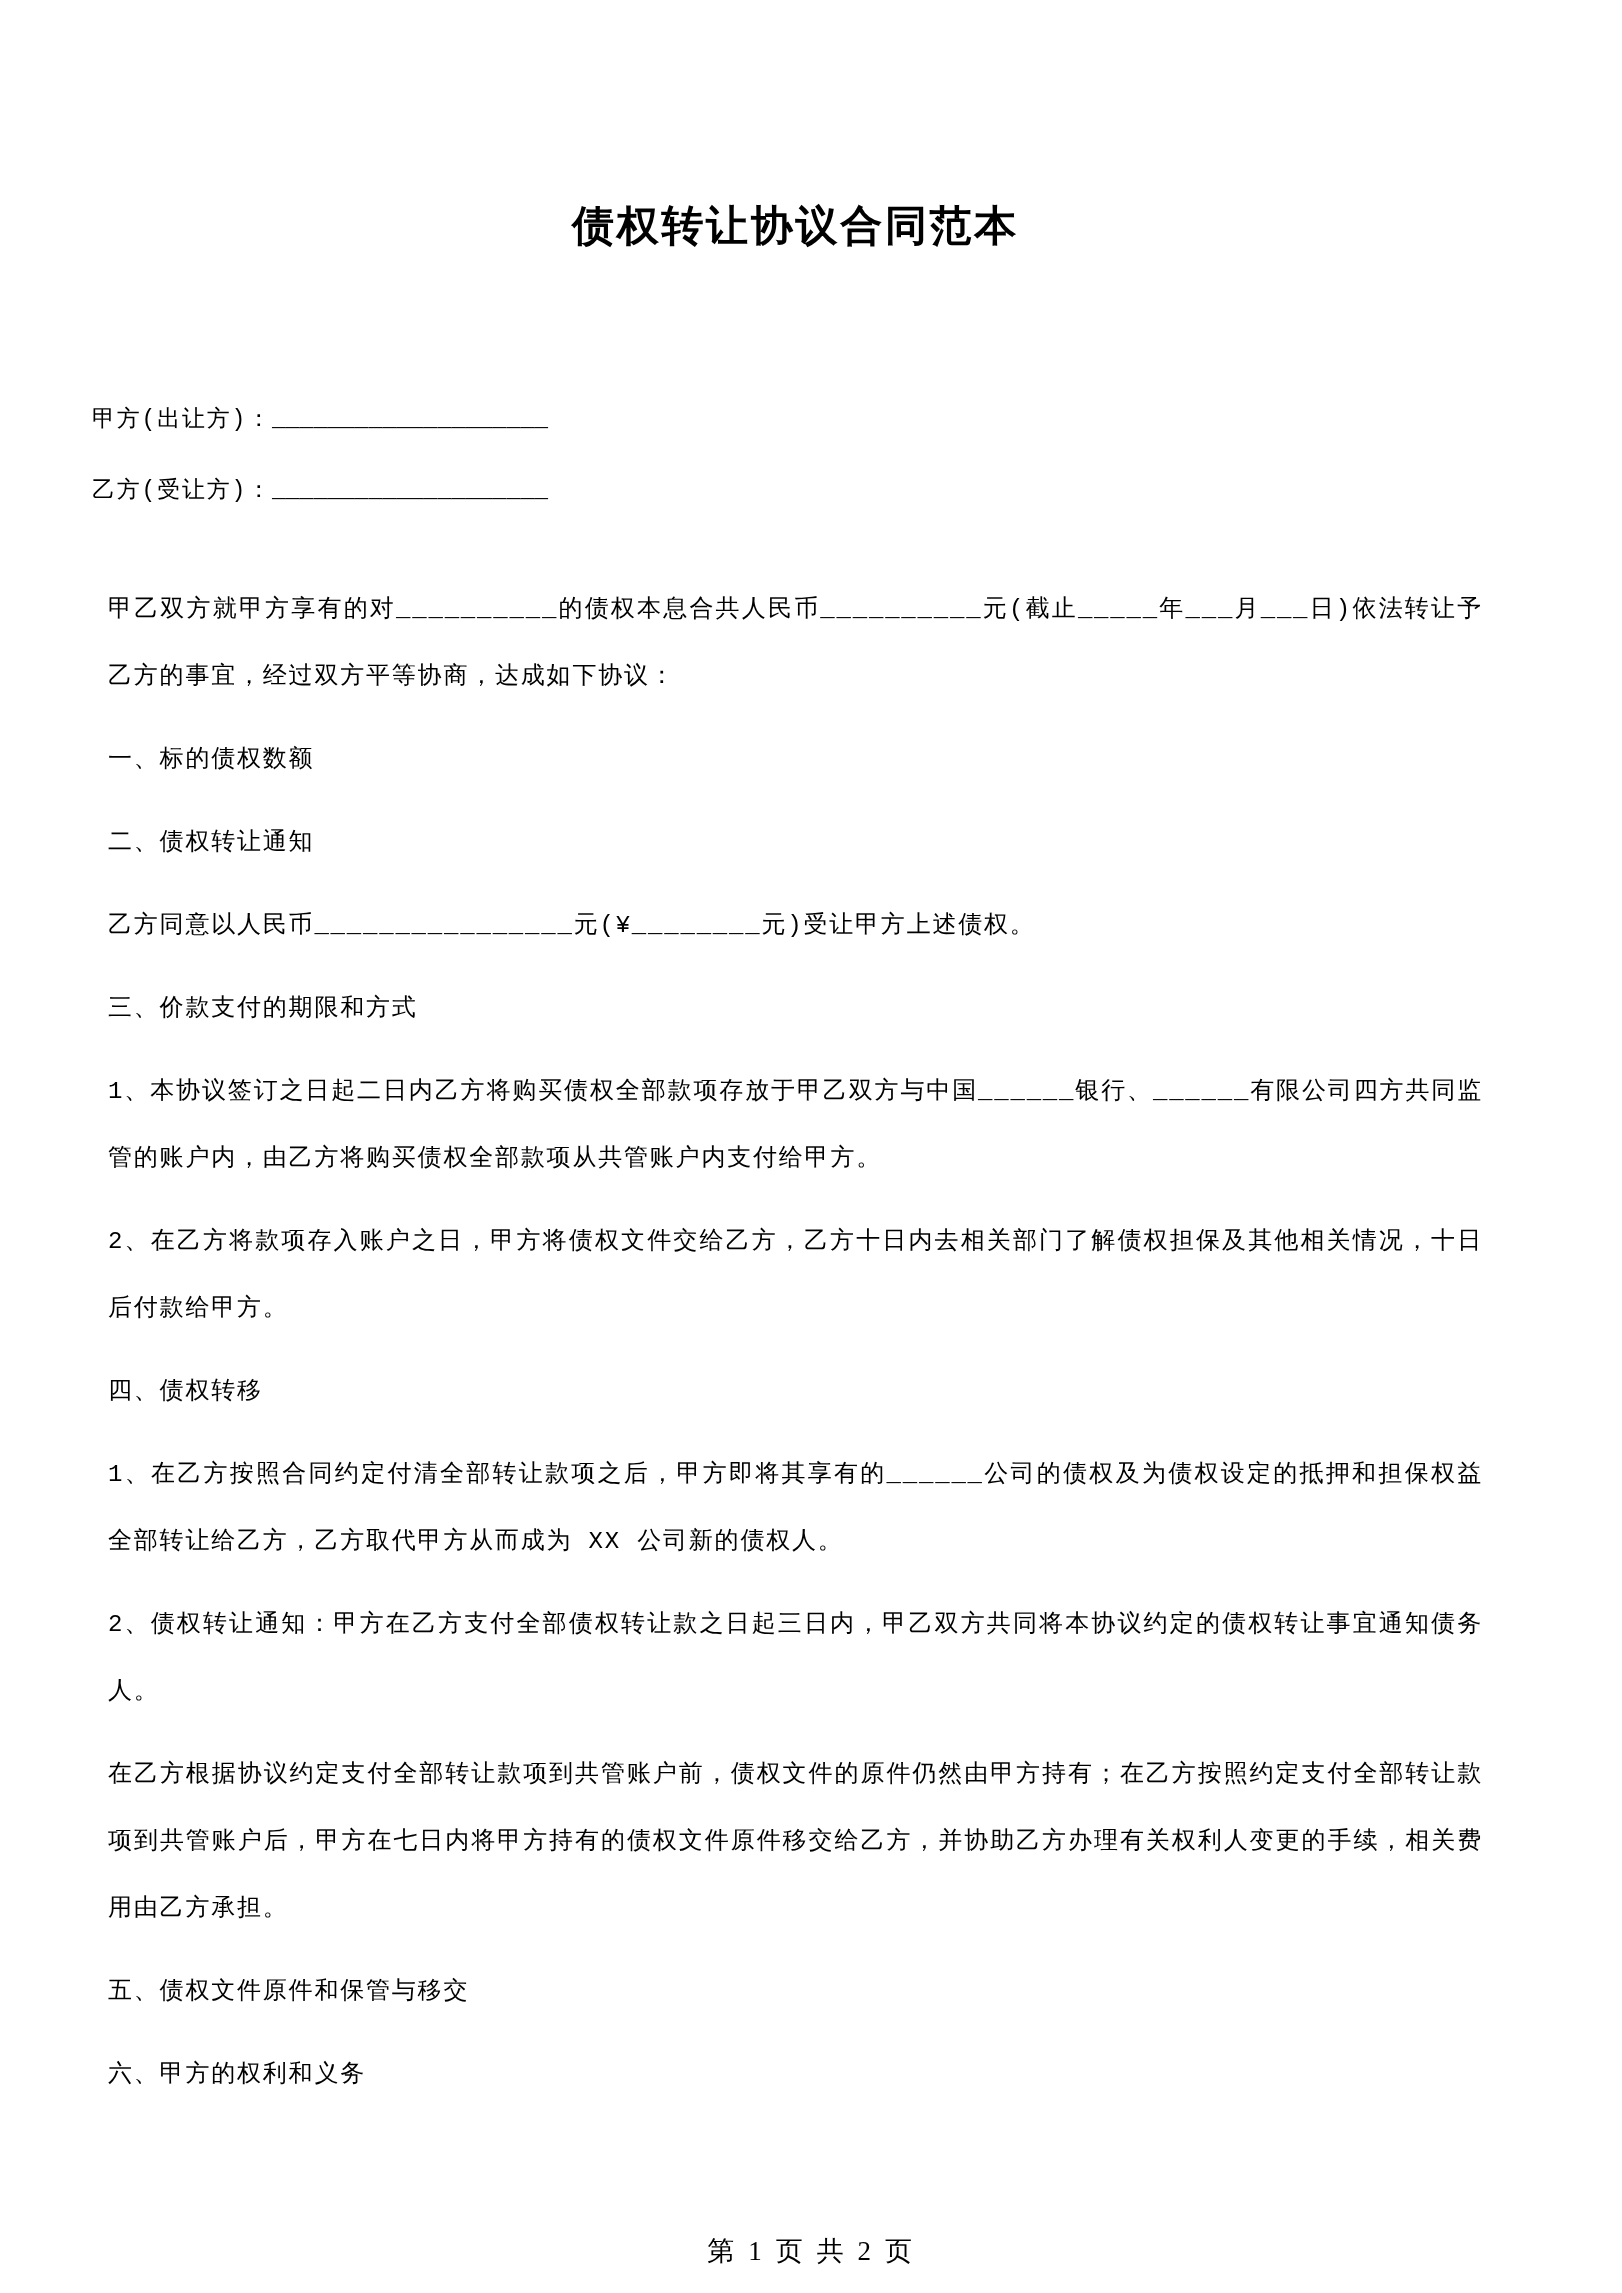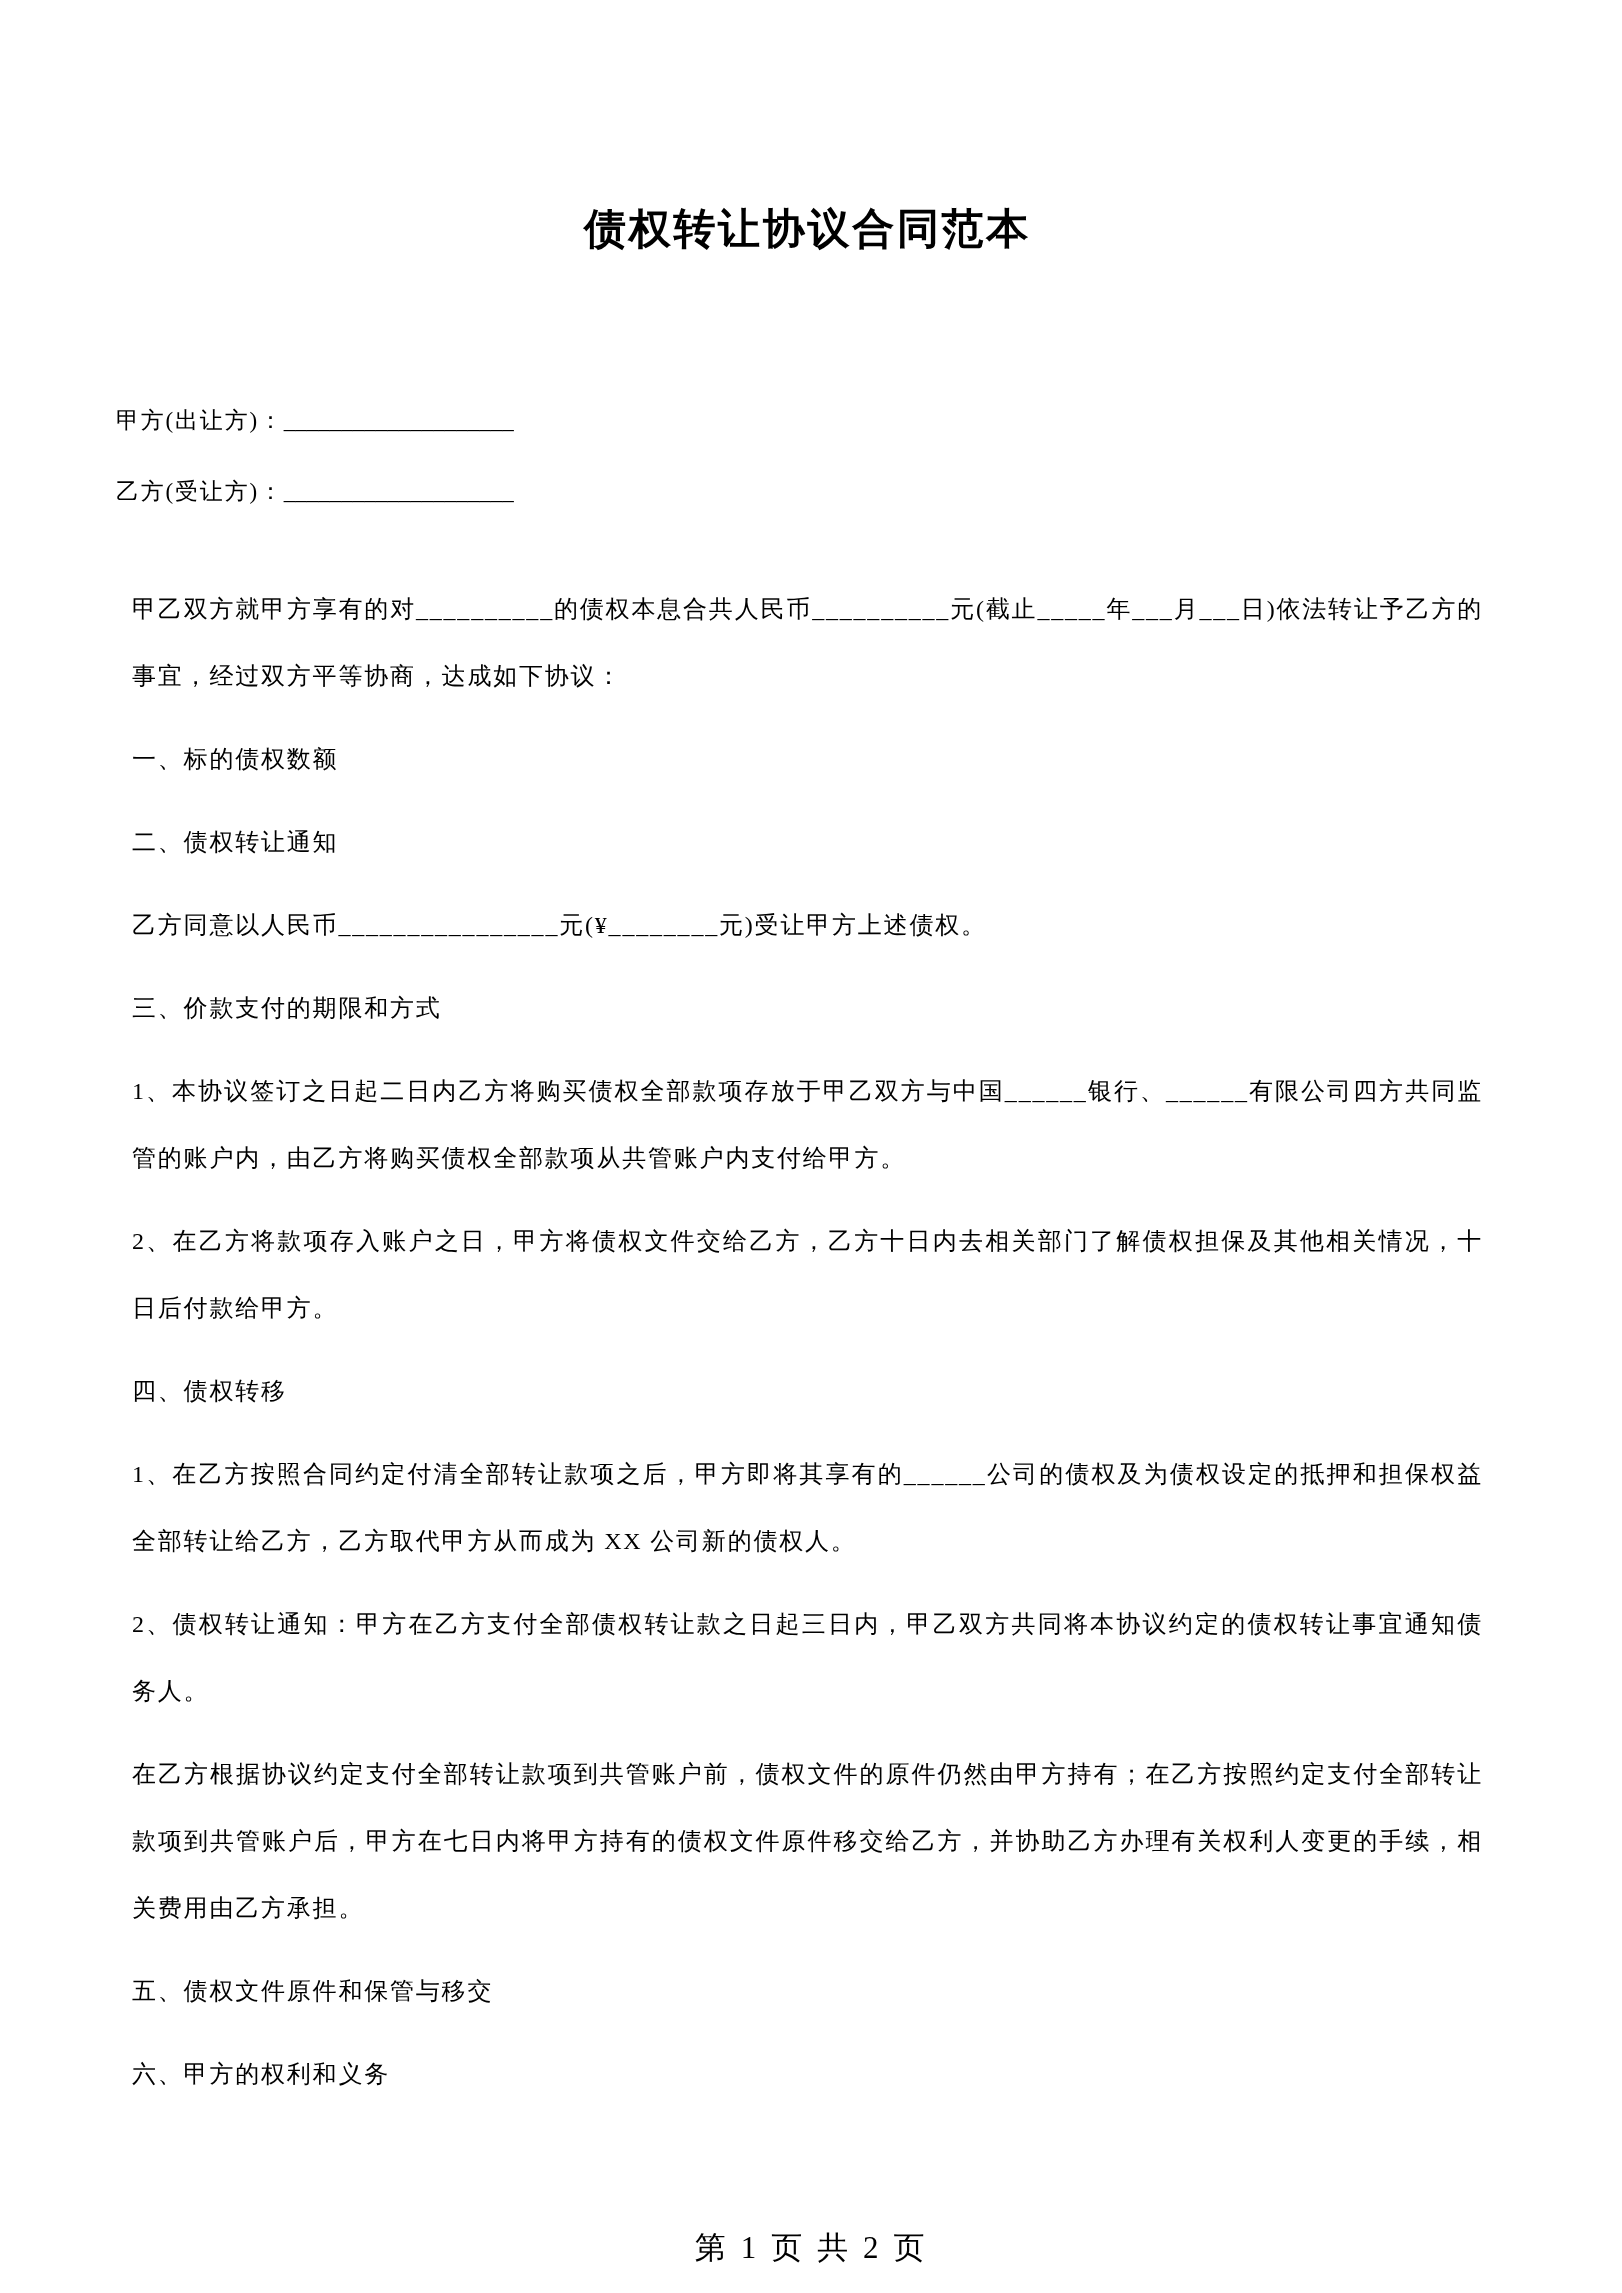--- a/index.html
+++ b/index.html
@@ -11,21 +11,22 @@
   .page {
     width: 1623px;
     height: 2294px;
     position: relative;
     background: #ffffff;
     color: #000000;
     font-family: "Liberation Serif", "DejaVu Serif", serif;
     overflow: hidden;
   }
   .content {
-    padding: 205px 124px 0 116px;
+    padding: 205px 124px 0 92px;
+    font-family: Liberation Mono, monospace;
   }
   .doc-title {
     margin: 0;
     text-align: center;
     font-size: 42px;
     font-weight: 700;
     letter-spacing: 2.7px;
     line-height: 1.15;
   }
   .parties {
@@ -50,21 +51,21 @@
     letter-spacing: 1.8px;
     text-align: justify;
     word-break: break-all;
   }
   .page-footer {
     position: absolute;
     left: 0;
     right: 0;
     bottom: 25.5px;
     text-align: center;
-    font-size: 31px;
+    font-size: 27px;
     letter-spacing: 3.6px;
     color: #000000;
   }
 </style>
 </head>
 <body>
 
 <div class="page">
   <div class="content">
 

